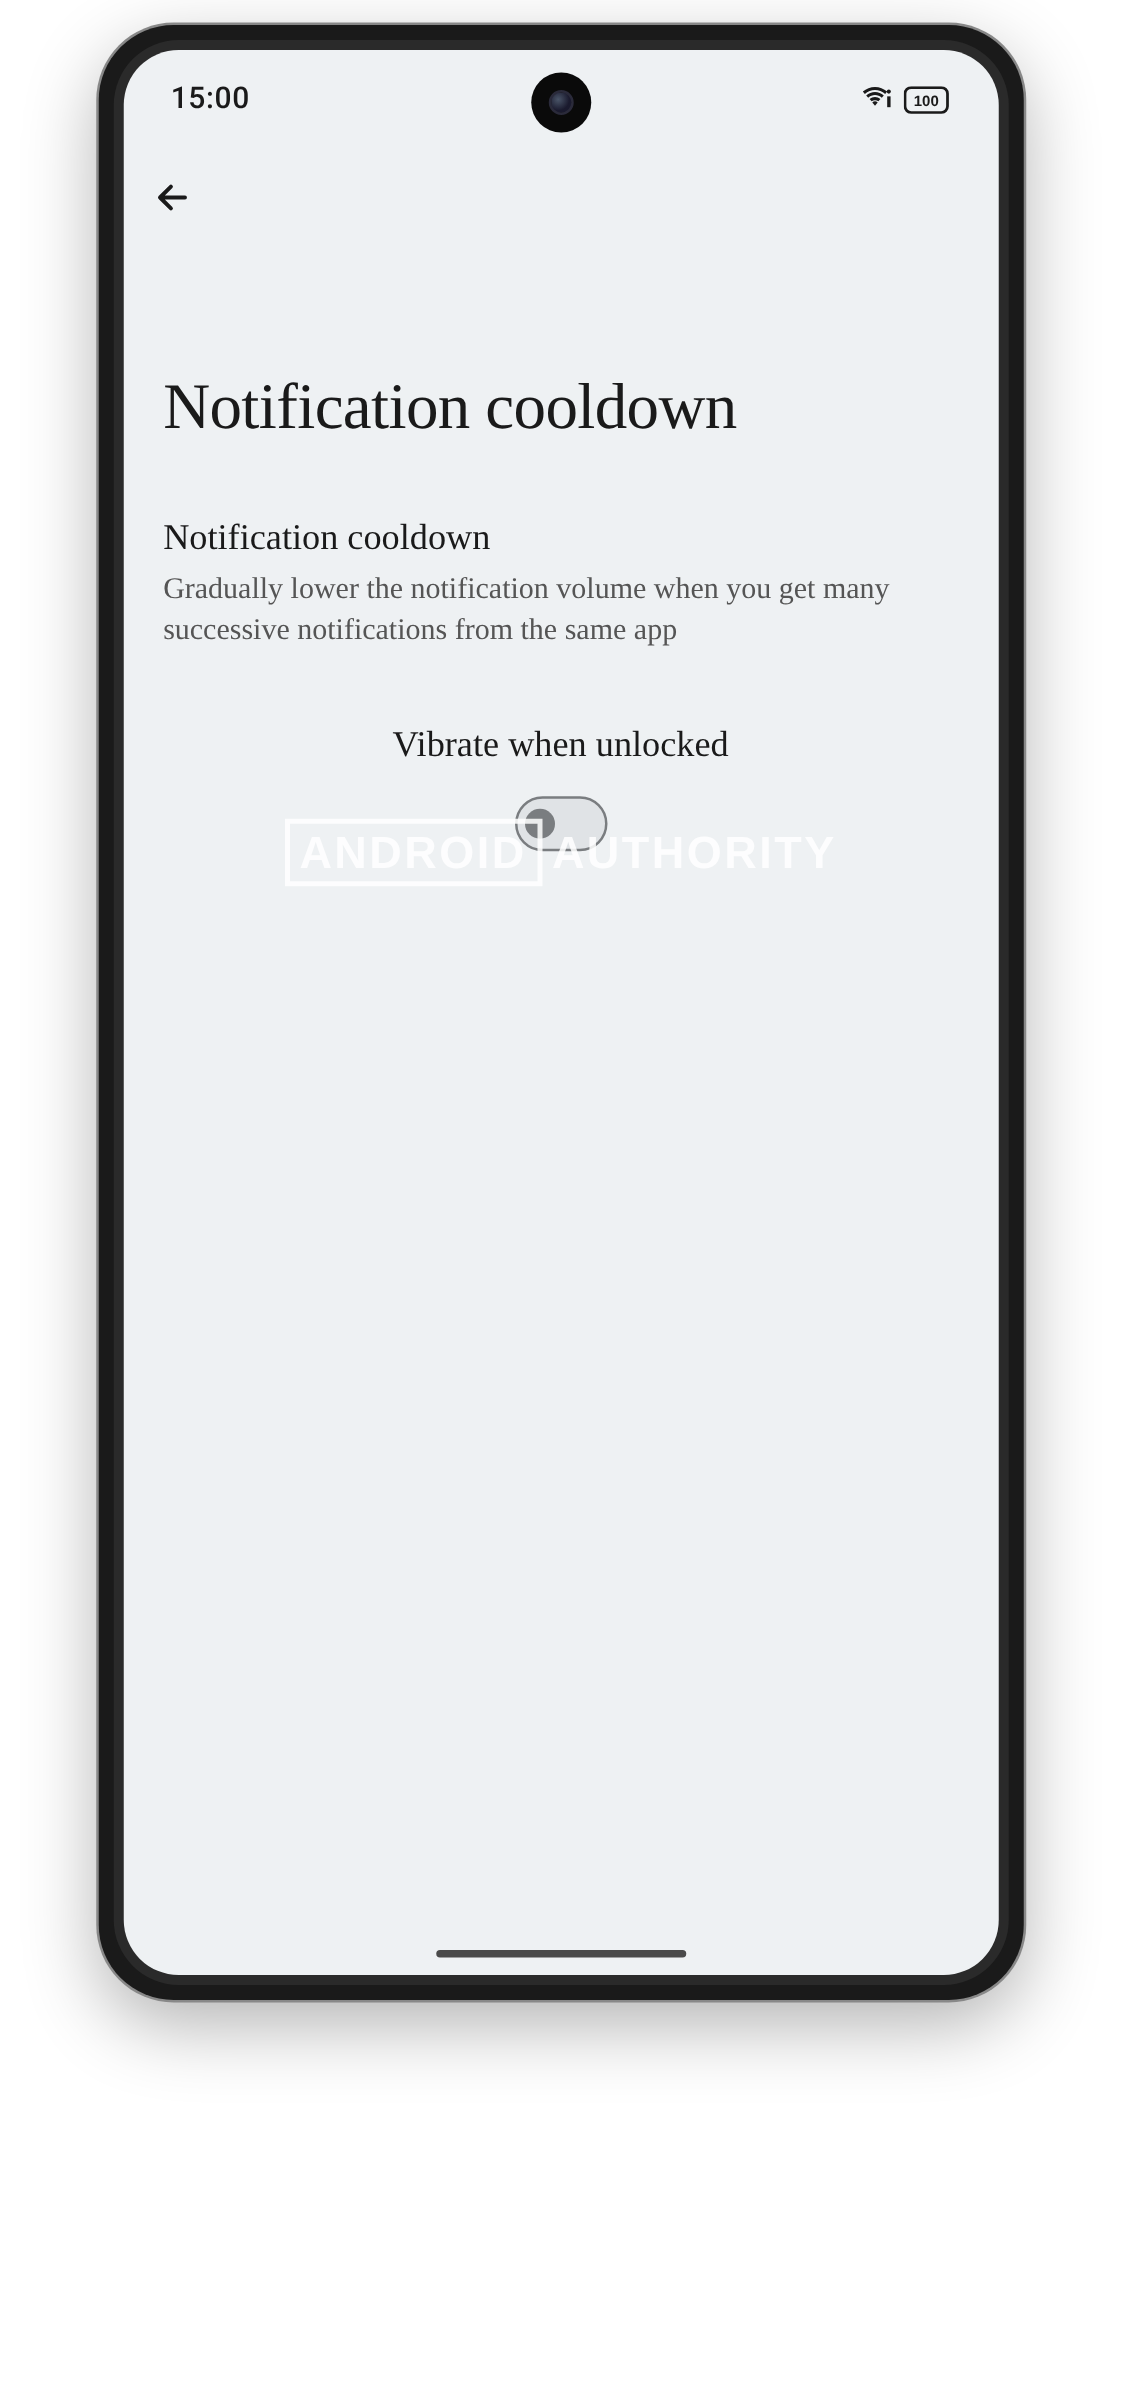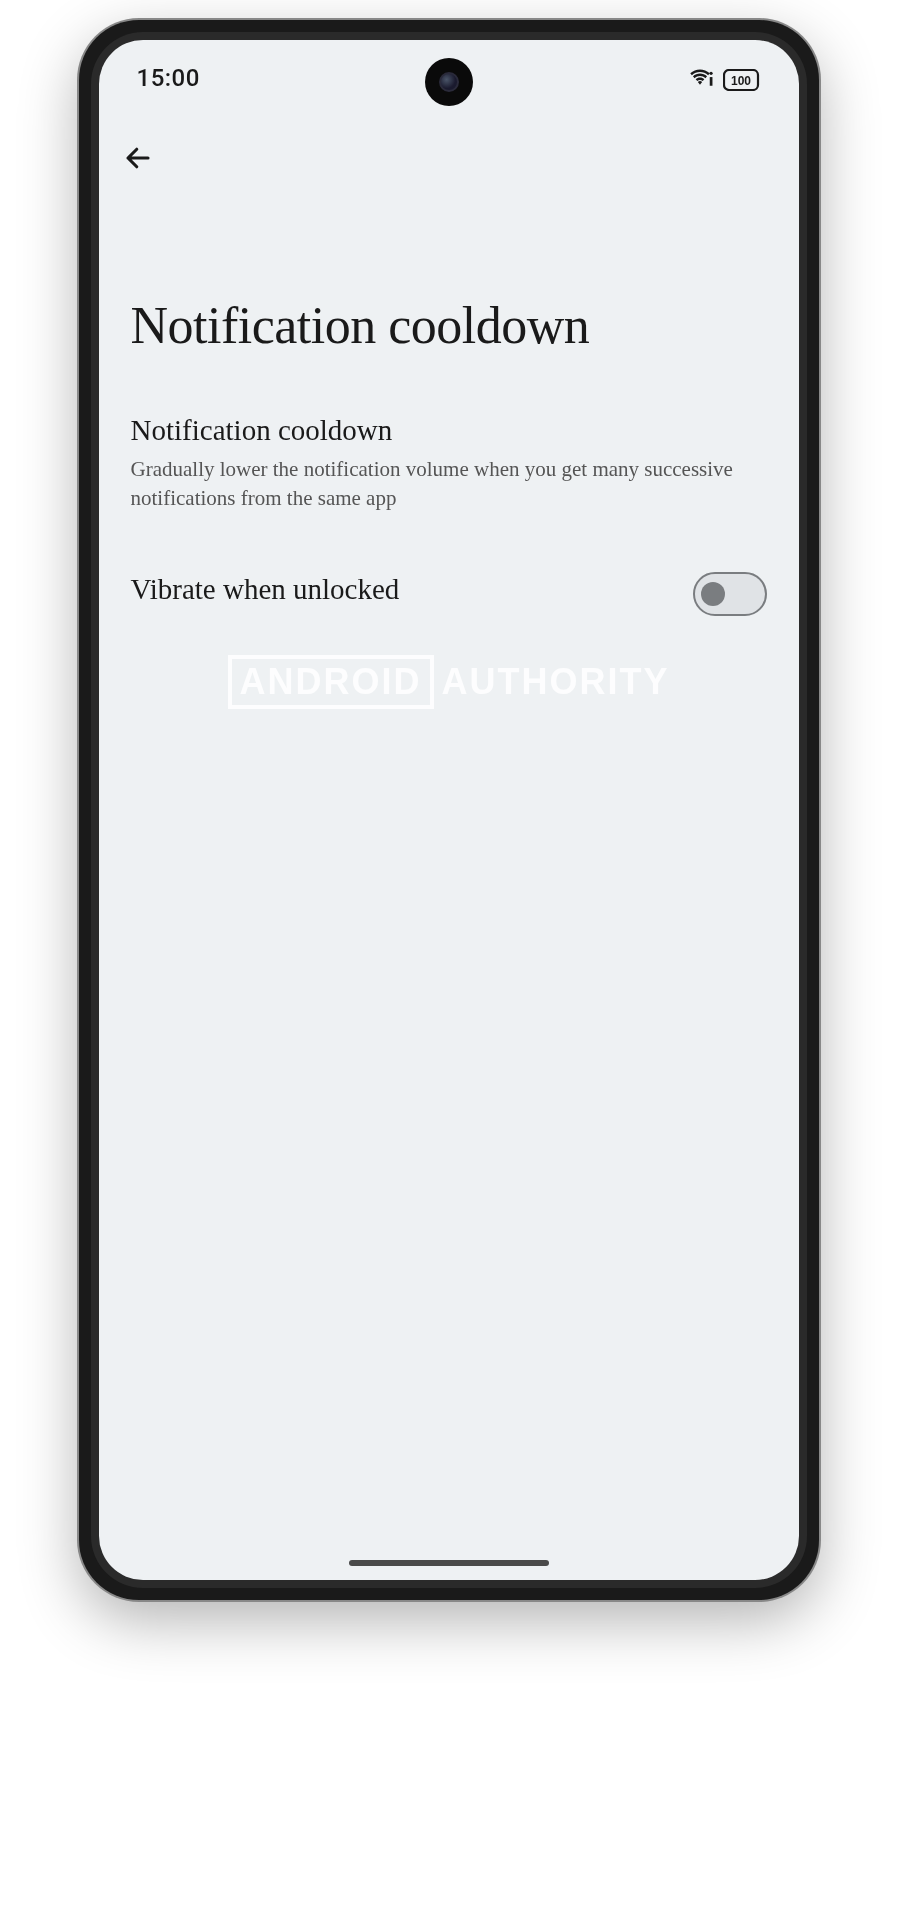--- a/index.html
+++ b/index.html
@@ -129,35 +129,36 @@
     .setting-item {
       margin-top: 60px;
       cursor: pointer;
     }
     
     .setting-row {
       display: flex;
       justify-content: space-between;
       align-items: center;
       gap: 16px;
+      flex-direction: column;
     }
     
     .setting-text {
       flex: 1;
     }
     
     .setting-title {
       font-size: 29px;
       font-weight: 400;
       color: #1a1a1a;
       margin-bottom: 8px;
     }
     
     .setting-description {
-      font-size: 21px;
+      font-size: 24px;
       font-weight: 400;
       color: #555;
       line-height: 1.35;
     }
     
     .toggle {
       width: 74px;
       height: 44px;
       background: #e0e3e6;
       border: 2.5px solid #7a7d80;

